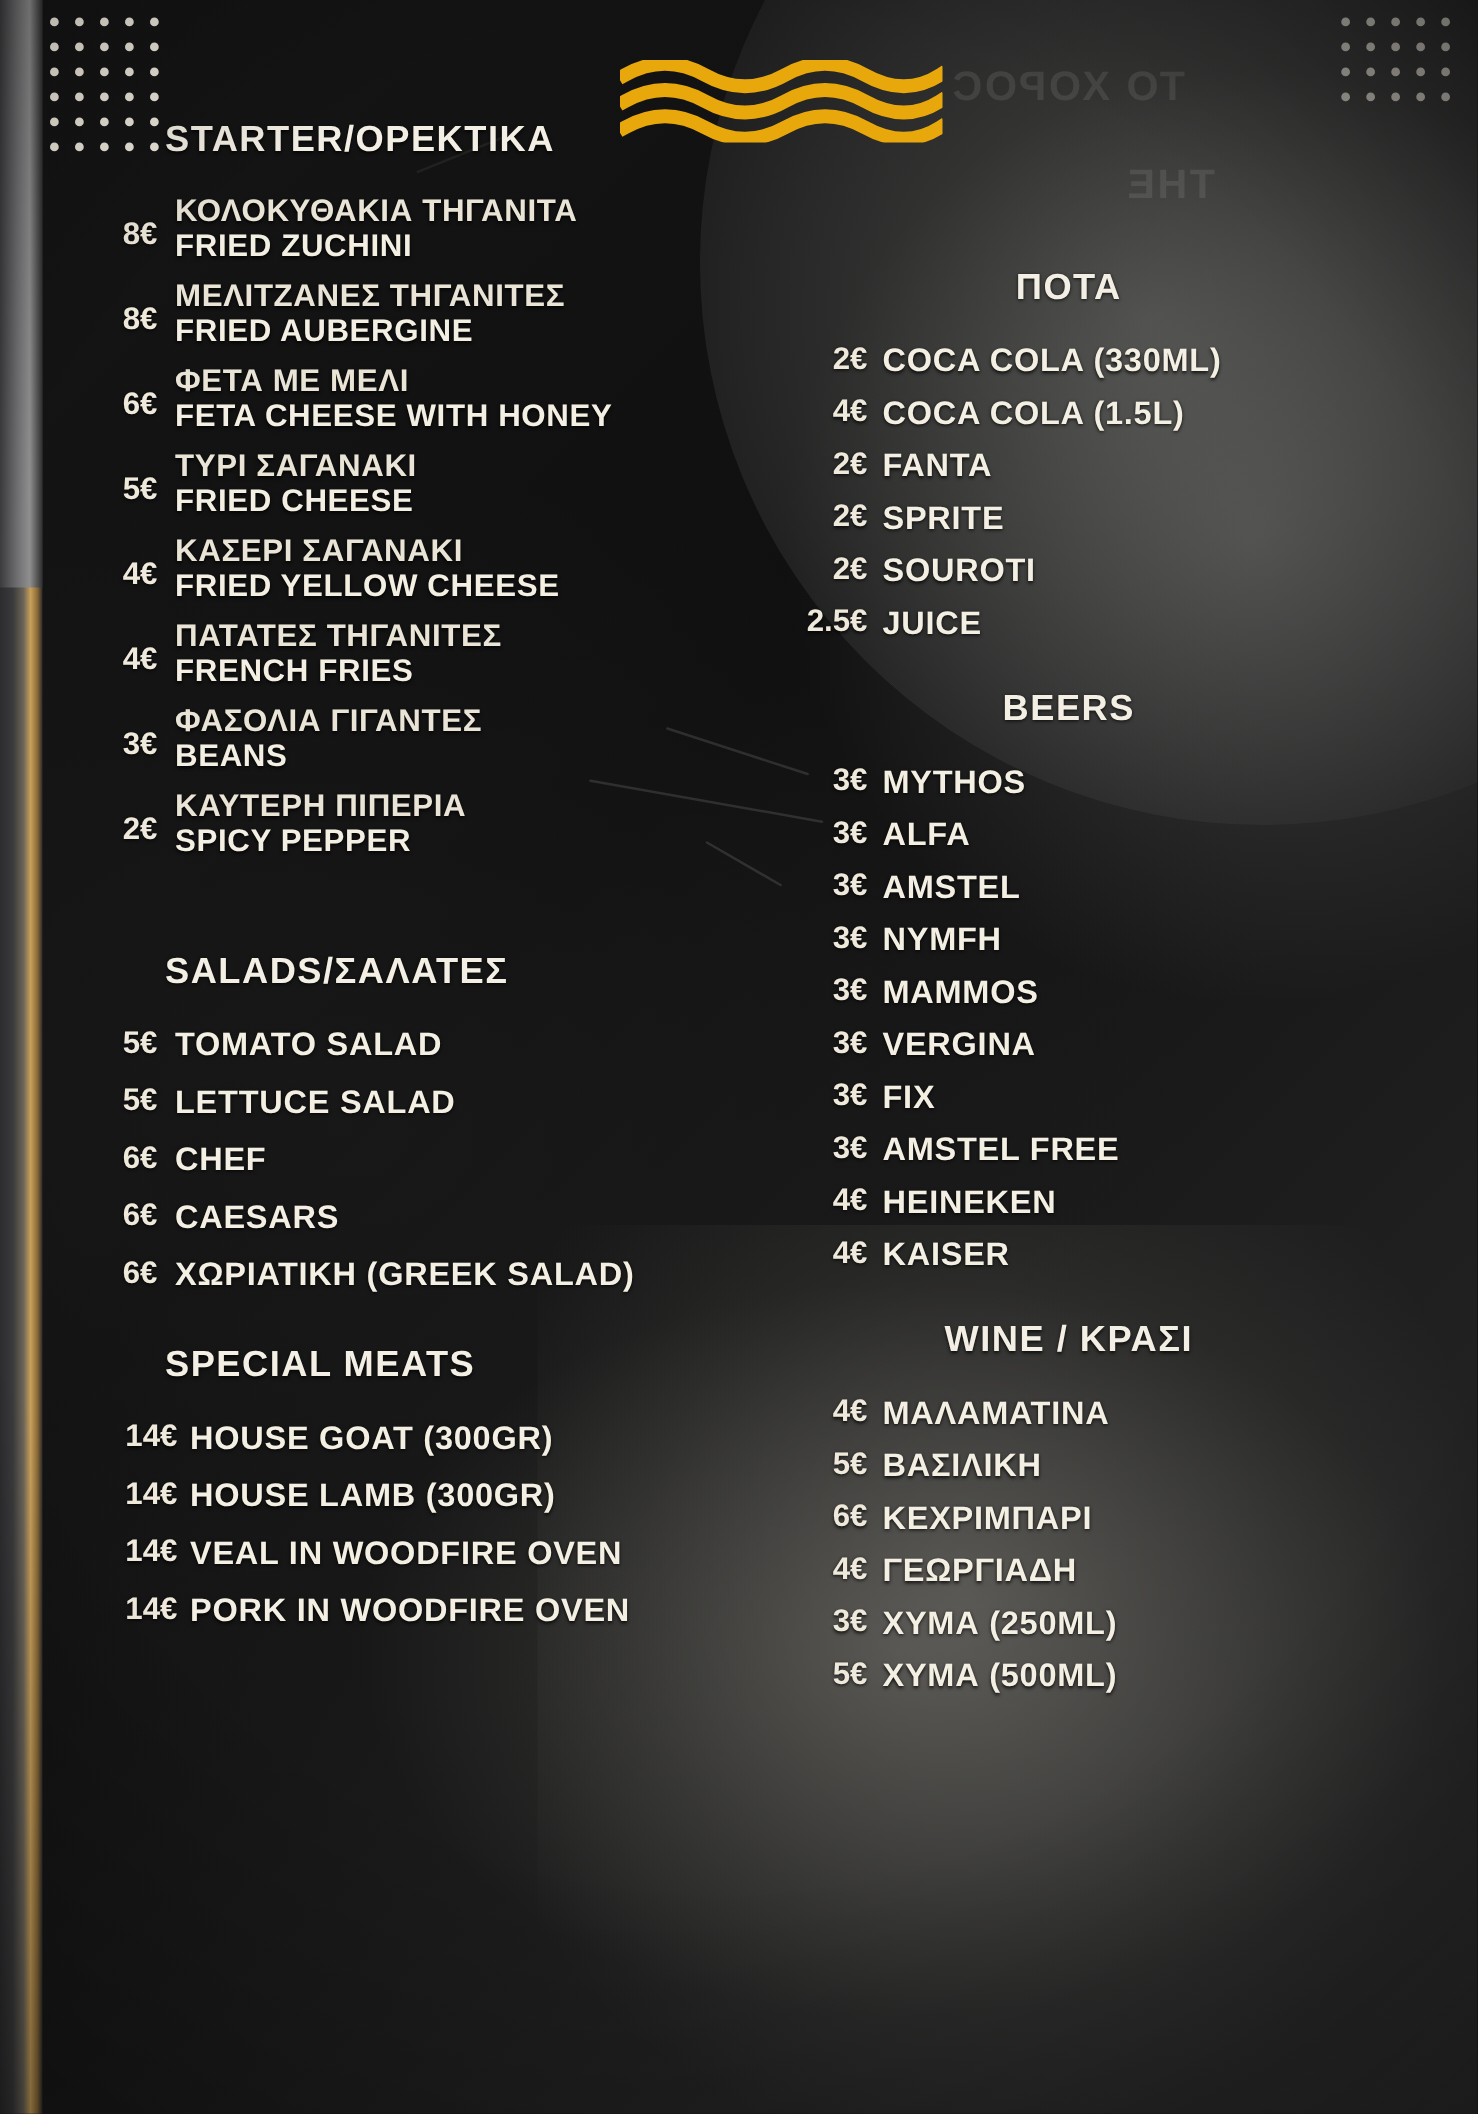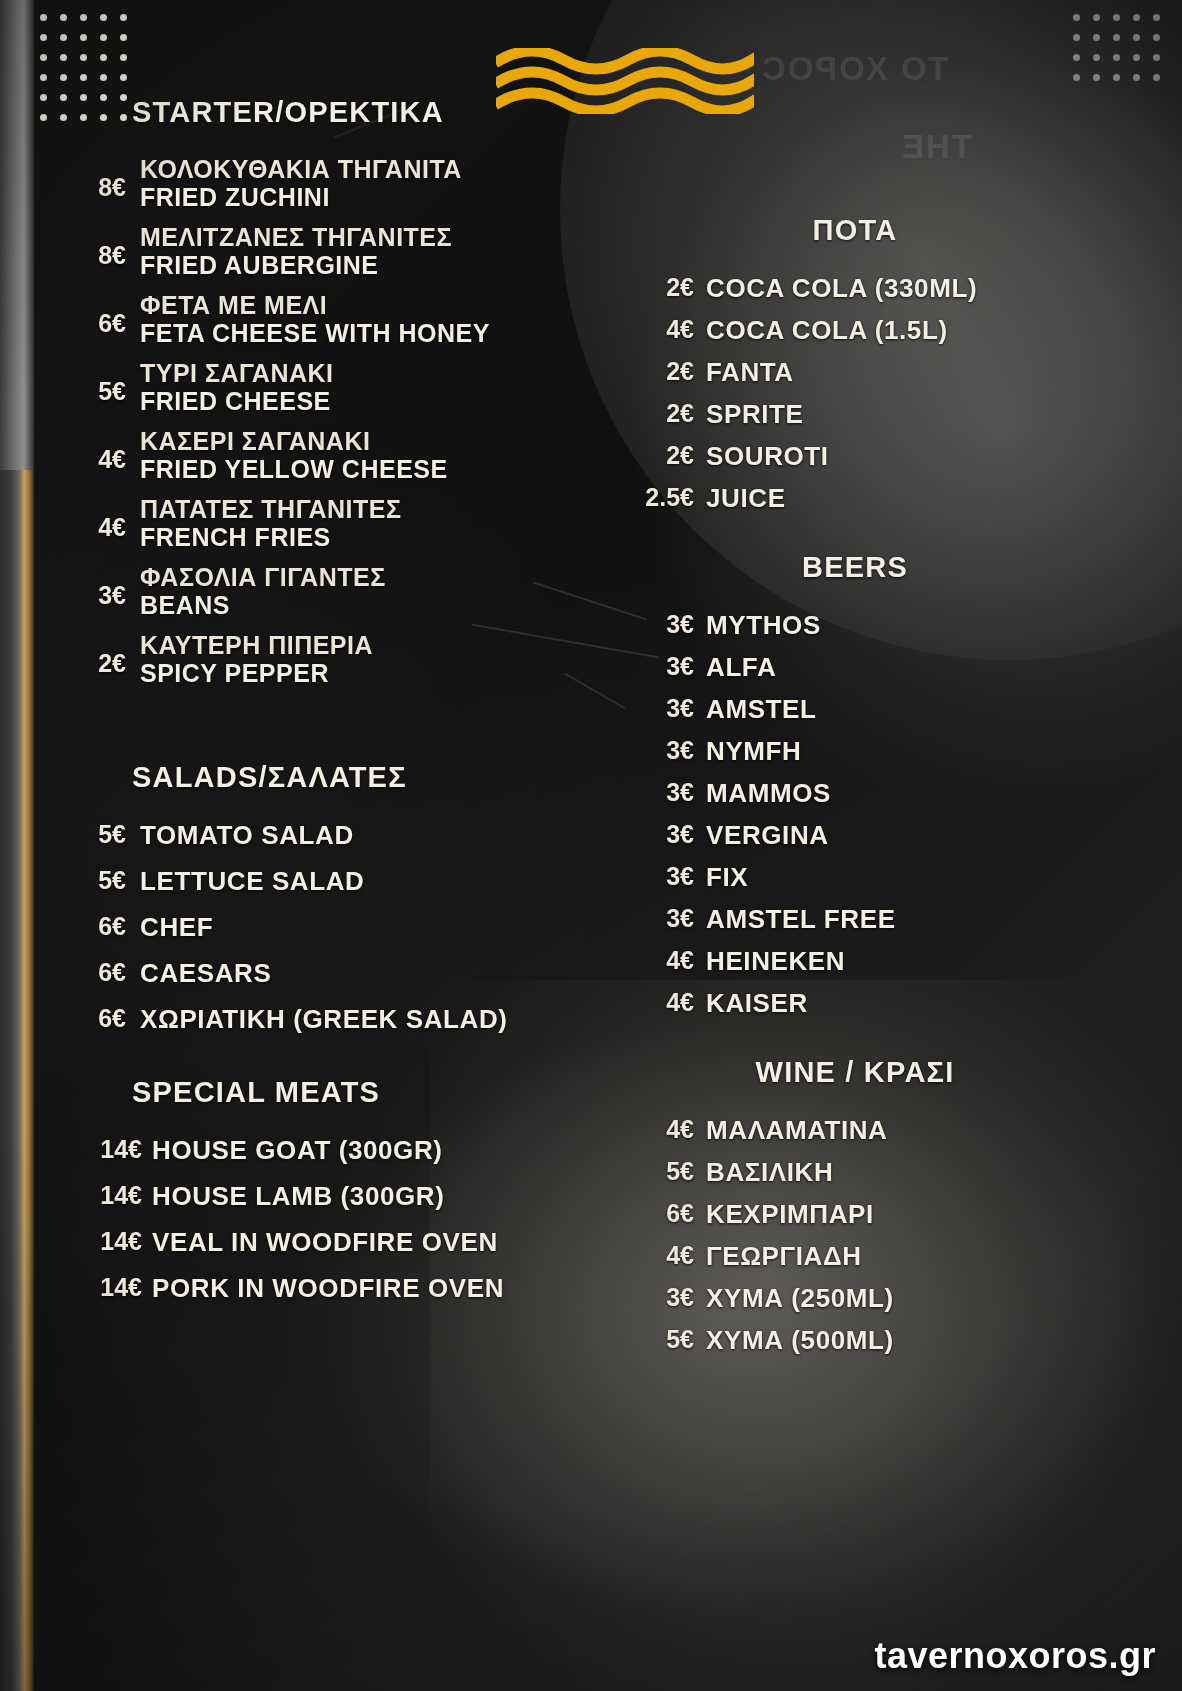--- a/index.html
+++ b/index.html
@@ -568,14 +568,13 @@
             <span class="en">ΧΥΜΑ (500ML)</span>
           </span>
       </li>
     </ul>
   </div>
 
   <div class="edge-left"></div>
   <div class="edge-left-top"></div>
   <div class="vignette"></div>
 
-  <div class="watermark">tavernoxoros.gr</div>
 </div>
 
 </body></html>

